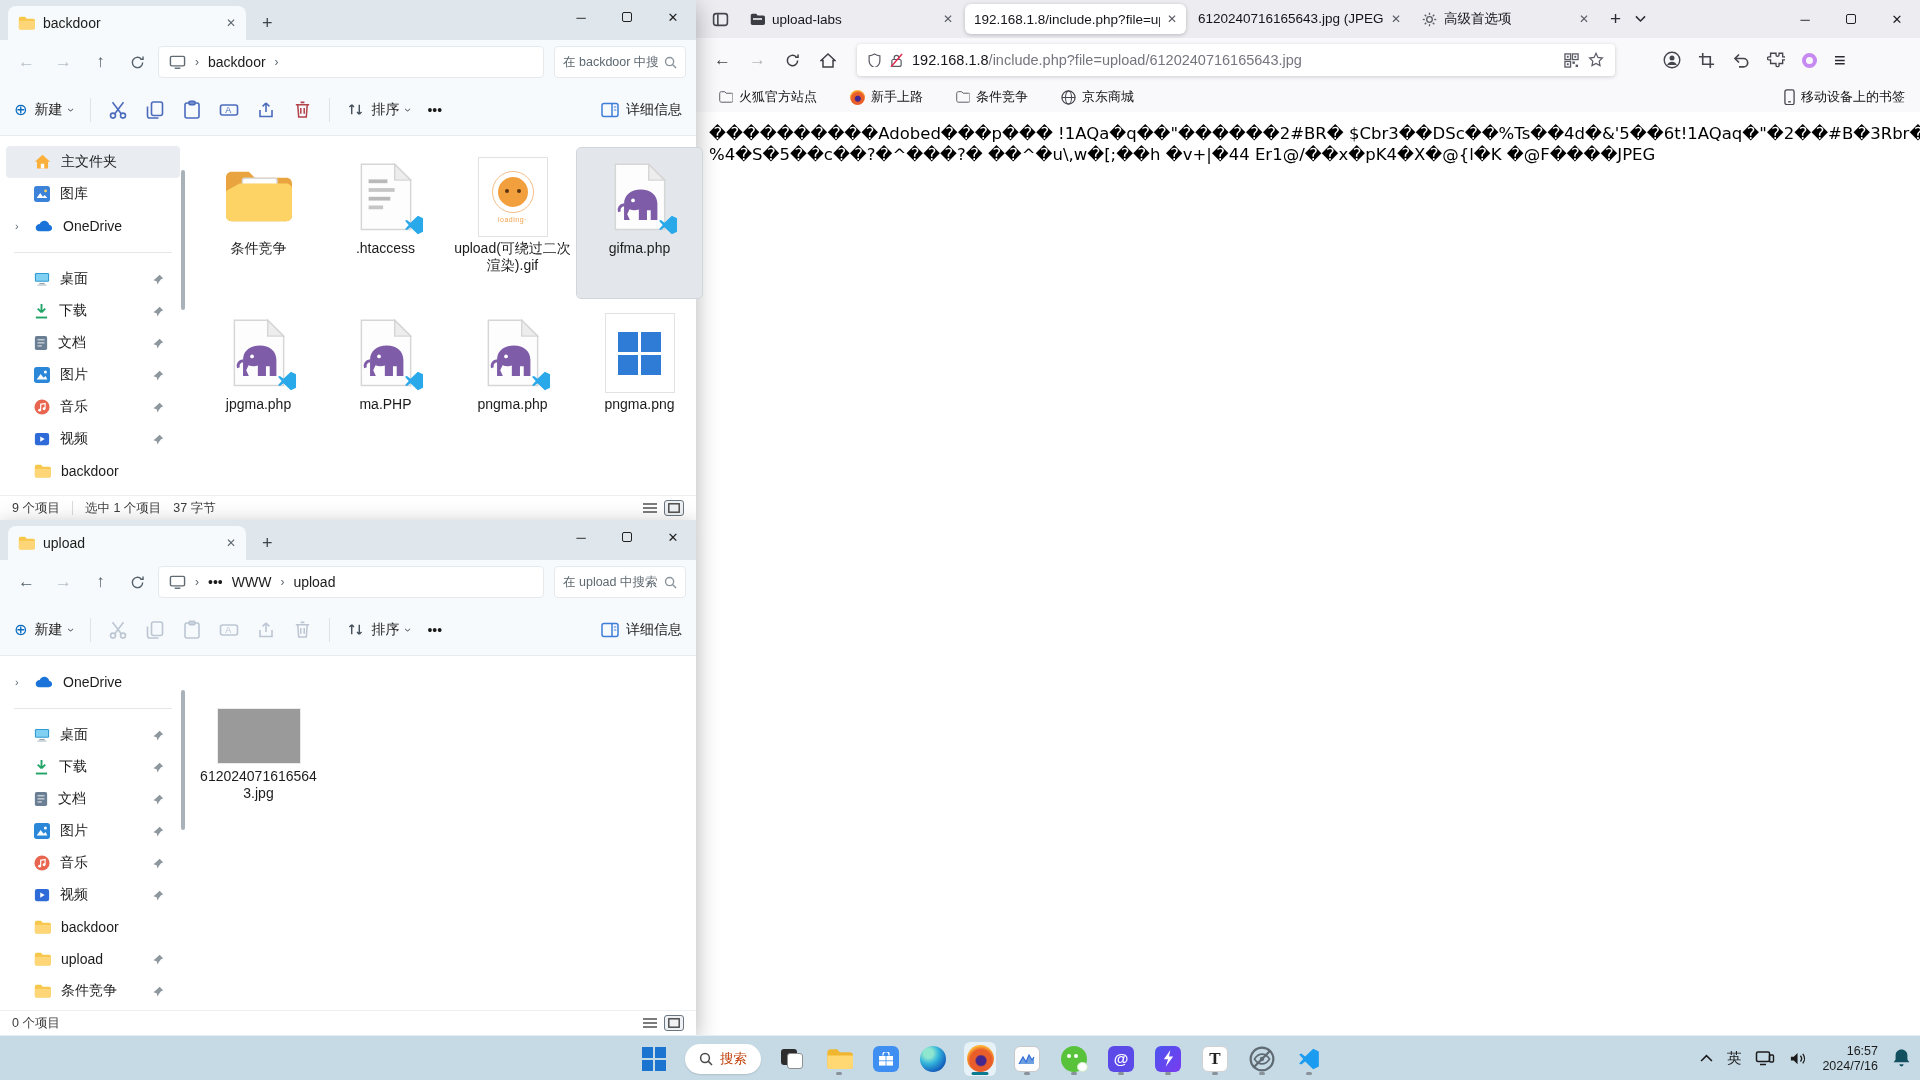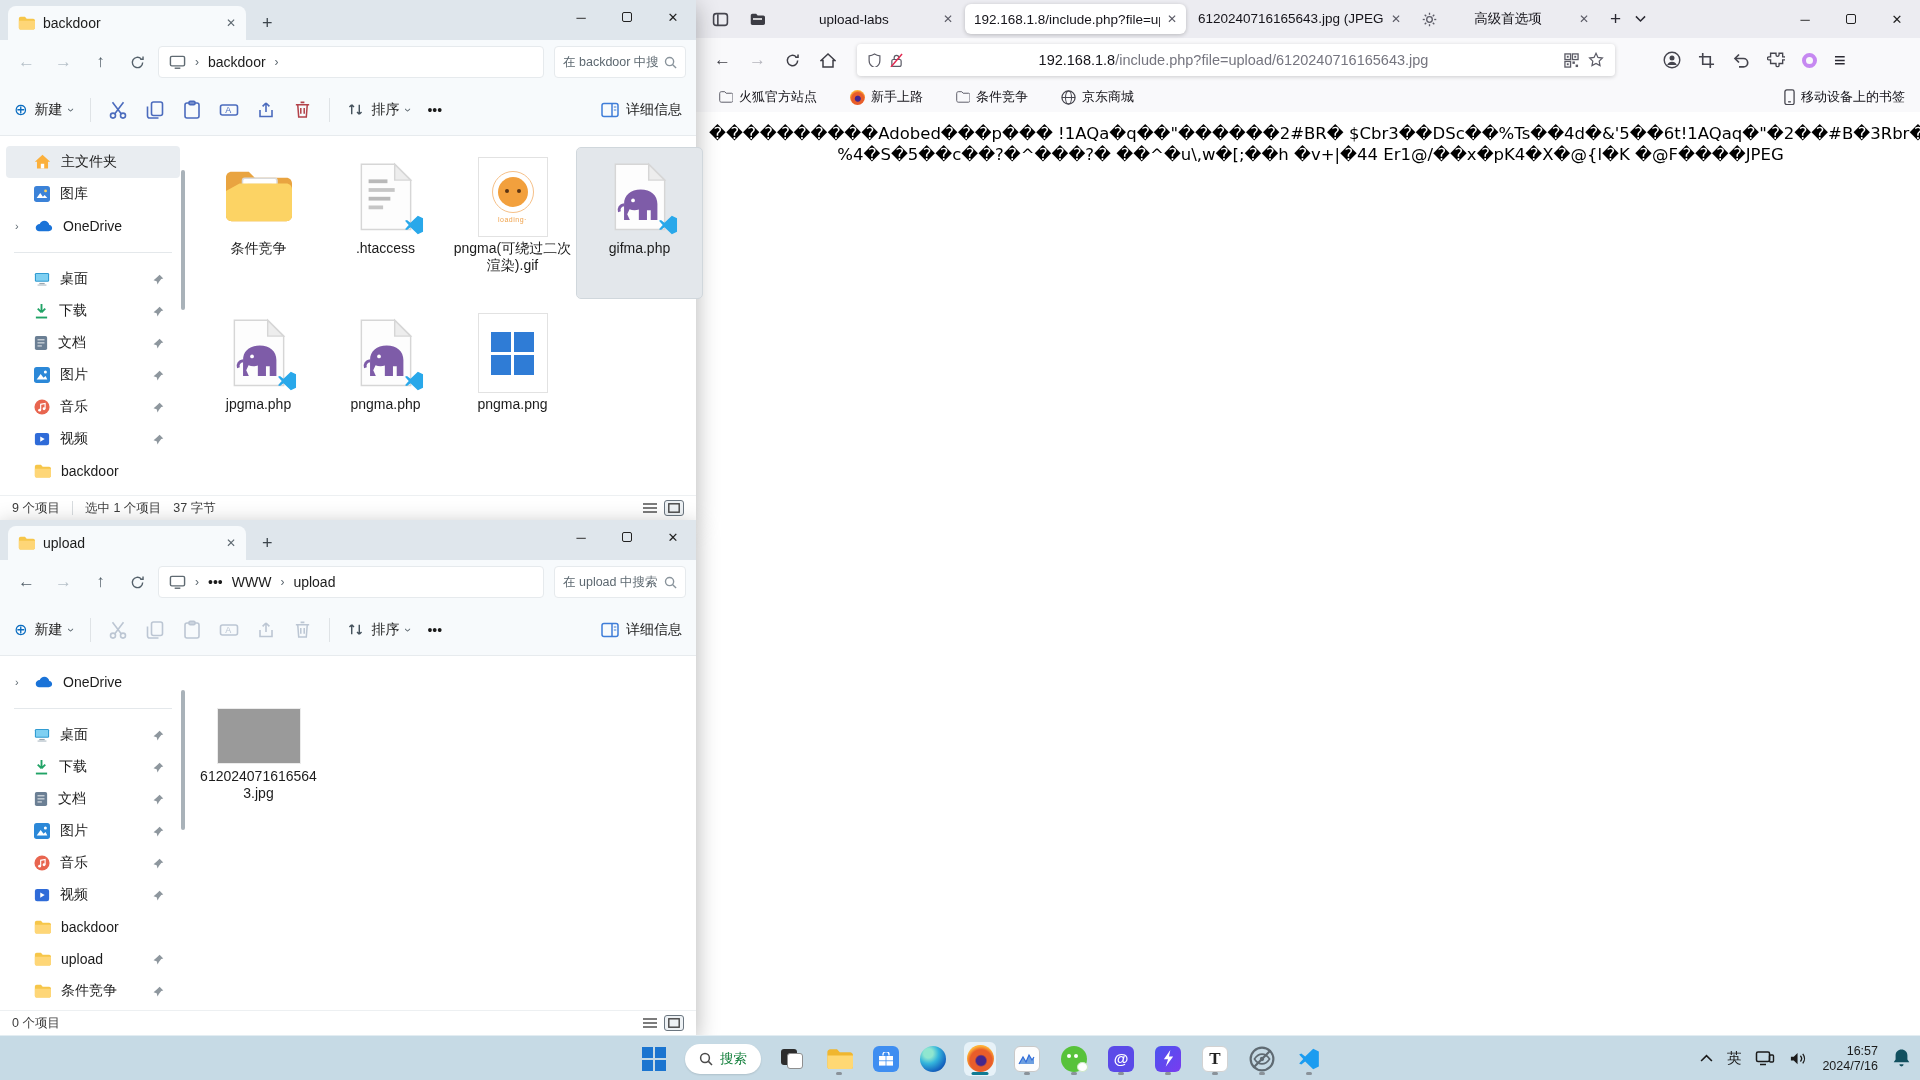--- a/index.html
+++ b/index.html
@@ -1,21 +1,21 @@
 <!DOCTYPE html>
 <html><head>
 <meta charset="utf-8">
 <style>
 *{margin:0;padding:0;box-sizing:border-box;}
 html,body{width:1920px;height:1080px;overflow:hidden;background:#cfd8de;font-family:"Liberation Sans","DejaVu Sans",sans-serif;}
 svg{display:block;}
 .window{position:absolute;background:#fff;box-shadow:0 6px 22px rgba(0,0,0,.30);}
 #exTop{left:0;top:0;width:696px;height:520px;z-index:2;}
 #exBottom{left:0;top:520px;width:696px;height:515px;z-index:3;}
-#firefox{left:695px;top:0;width:1225px;height:1035px;z-index:1;text-align:center;}
+#firefox{left:695px;top:0;width:1225px;height:1035px;z-index:1;}
 #taskbar{position:absolute;left:0;top:1035px;width:1920px;height:45px;background:#c6dae5;border-top:1px solid rgba(255,255,255,.5);z-index:10;}
 
 
 .ex-tabstrip{height:40px;background:#dfe6ec;display:flex;align-items:flex-end;position:relative;}
 .ex-tab{margin-left:8px;width:238px;height:34px;background:#f7fafc;border-radius:8px 8px 0 0;display:flex;align-items:center;padding:0 10px;gap:8px;font-size:14px;color:#1c1c1c;}
 .ex-tab .grow{flex:1;white-space:nowrap;overflow:hidden;}
 .tab-close{color:#5f6a72;font-size:12px;}
 .tab-add{margin:0 0 8px 16px;font-size:18px;color:#3c444b;line-height:1;}
 .win-controls{position:absolute;right:0;top:0;height:34px;display:flex;}
 .wc{width:46px;display:flex;align-items:center;justify-content:center;color:#222;font-size:13px;}
@@ -87,21 +87,21 @@
 .gl{white-space:nowrap;line-height:21px;letter-spacing:0;}
 
 
 .tb-center{position:absolute;left:638px;top:0;height:45px;display:flex;align-items:center;gap:15px;}
 .tkicon{width:32px;height:34px;display:flex;align-items:center;justify-content:center;position:relative;border-radius:6px;}
 .tkicon.run::after{content:"";position:absolute;bottom:1px;left:50%;transform:translateX(-50%);width:6px;height:3px;border-radius:2px;background:#8a9299;}
 .tkicon.active{background:#e7f2f8;}
 .tkicon.active::after{content:"";position:absolute;bottom:1px;left:50%;transform:translateX(-50%);width:17px;height:3px;border-radius:2px;background:#0f7b93;}
 .start-grid{display:grid;grid-template-columns:11px 11px;grid-template-rows:11px 11px;gap:2px;}
 .start-grid span{background:#1b75d0;}
-.tk-search{height:30px;background:#fff;border-radius:15px;display:flex;align-items:center;gap:7px;padding:0 14px;font-size:13.5px;color:#15803d;box-shadow:0 1px 2px rgba(0,0,0,.12);}
+.tk-search{height:30px;background:#fff;border-radius:15px;display:flex;align-items:center;gap:7px;padding:0 14px;font-size:13.5px;color:#c2410c;box-shadow:0 1px 2px rgba(0,0,0,.12);}
 .edge-ball{width:26px;height:26px;border-radius:50%;background:radial-gradient(circle at 32% 28%,#8fe6cf 0 18%,#35b6dc 40%,#1565c0 72%,#123a7a 100%);}
 .ff-ball{width:27px;height:27px;border-radius:50%;background:radial-gradient(circle at 52% 58%,#45278d 0 22%,#e85d2a 30% 52%,#ffb437 70%,#ff8a00 95%);}
 .sq{border-radius:6px;display:flex;align-items:center;justify-content:center;}
 .wechat-ball{width:26px;height:26px;border-radius:50%;background:#57c23a;position:relative;}
 .wechat-ball::before{content:"";position:absolute;left:6px;top:8px;width:4px;height:4px;border-radius:50%;background:#fff;}
 .wechat-ball::after{content:"";position:absolute;left:13px;top:8px;width:4px;height:4px;border-radius:50%;background:#fff;}
 .wechat-sub{position:absolute;right:-1px;bottom:0px;width:11px;height:10px;border-radius:50%;background:#fff;border:1px solid #cde7c5;}
 .tb-tray{position:absolute;right:4px;top:0;height:45px;display:flex;align-items:center;gap:14px;padding-right:5px;font-size:14.5px;color:#1b1b1b;}
 .clock{text-align:right;font-size:12.5px;line-height:15px;color:#1b1b1b;}
 .taskview-ico{position:relative;width:22px;height:20px;}
@@ -343,21 +343,21 @@
       </div>
       <div class="tile">
         <div class="ticon">
           <div class="thumb-card">
             <div class="gif-ring">
                 <div class="gif-face"></div>
               </div>
             <div class="gif-txt">loading·</div>
           </div>
         </div>
-        <div class="tlabel">pngma(可绕过二次渲染).gif</div>
+        <div class="tlabel">upload(可绕过二次渲染).gif</div>
       </div>
       <div class="tile sel">
         <div class="ticon">
           <svg width="58" viewBox="0 0 40 48">
             <path d="M3 1.5h23l11 11V46.5H3z" fill="#fdfdfd" stroke="#d6d6d6"></path>
             <path d="M26 1.5l11 11H26z" fill="#ededed" stroke="#d6d6d6"></path>
             <path d="M9 40V29c0-6.2 4.6-10 11.5-10S32 23 32 29v11h-4.6v-6.8h-2.6V40h-5.6v-7.2c-2 .8-4.6.7-6.4-.2l-1.6 3.4L13 40z" fill="#7e5ca8"></path>
             <path d="M9 29.5c-2.6.4-4 2.4-3.2 4.8" stroke="#7e5ca8" stroke-width="2" fill="none"></path>
             <circle cx="15.2" cy="26.5" r="1.3" fill="#fff"></circle>
           </svg>
@@ -374,20 +374,35 @@
               <path d="M26 1.5l11 11H26z" fill="#ededed" stroke="#d6d6d6"></path>
             <path d="M9 40V29c0-6.2 4.6-10 11.5-10S32 23 32 29v11h-4.6v-6.8h-2.6V40h-5.6v-7.2c-2 .8-4.6.7-6.4-.2l-1.6 3.4L13 40z" fill="#7e5ca8"></path>
             <path d="M9 29.5c-2.6.4-4 2.4-3.2 4.8" stroke="#7e5ca8" stroke-width="2" fill="none"></path>
               <circle cx="15.2" cy="26.5" r="1.3" fill="#fff"></circle>
           </svg>
           <svg class="vsbadge" viewBox="0 0 20 20">
               <path d="M13.5 1.5 6.8 8 3.6 5.4 1.8 6.2l3.4 3.8-3.4 3.8 1.8.8L6.8 12l6.7 6.5 4.7-2.3V3.8z" fill="#29a8ea"></path>
             </svg>
         </div>
         <div class="tlabel">jpgma.php</div>
+      </div>
+      <div class="tile">
+        <div class="ticon">
+          <svg width="58" viewBox="0 0 40 48">
+            <path d="M3 1.5h23l11 11V46.5H3z" fill="#fdfdfd" stroke="#d6d6d6"></path>
+              <path d="M26 1.5l11 11H26z" fill="#ededed" stroke="#d6d6d6"></path>
+            <path d="M9 40V29c0-6.2 4.6-10 11.5-10S32 23 32 29v11h-4.6v-6.8h-2.6V40h-5.6v-7.2c-2 .8-4.6.7-6.4-.2l-1.6 3.4L13 40z" fill="#7e5ca8"></path>
+            <path d="M9 29.5c-2.6.4-4 2.4-3.2 4.8" stroke="#7e5ca8" stroke-width="2" fill="none"></path>
+              <circle cx="15.2" cy="26.5" r="1.3" fill="#fff"></circle>
+          </svg>
+          <svg class="vsbadge" viewBox="0 0 20 20">
+              <path d="M13.5 1.5 6.8 8 3.6 5.4 1.8 6.2l3.4 3.8-3.4 3.8 1.8.8L6.8 12l6.7 6.5 4.7-2.3V3.8z" fill="#29a8ea"></path>
+            </svg>
+        </div>
+        <div class="tlabel">ma.PHP</div>
       </div>
       <div class="tile">
         <div class="ticon">
           <svg width="58" viewBox="0 0 40 48">
             <path d="M3 1.5h23l11 11V46.5H3z" fill="#fdfdfd" stroke="#d6d6d6"></path>
               <path d="M26 1.5l11 11H26z" fill="#ededed" stroke="#d6d6d6"></path>
             <path d="M9 40V29c0-6.2 4.6-10 11.5-10S32 23 32 29v11h-4.6v-6.8h-2.6V40h-5.6v-7.2c-2 .8-4.6.7-6.4-.2l-1.6 3.4L13 40z" fill="#7e5ca8"></path>
             <path d="M9 29.5c-2.6.4-4 2.4-3.2 4.8" stroke="#7e5ca8" stroke-width="2" fill="none"></path>
               <circle cx="15.2" cy="26.5" r="1.3" fill="#fff"></circle>
           </svg>

